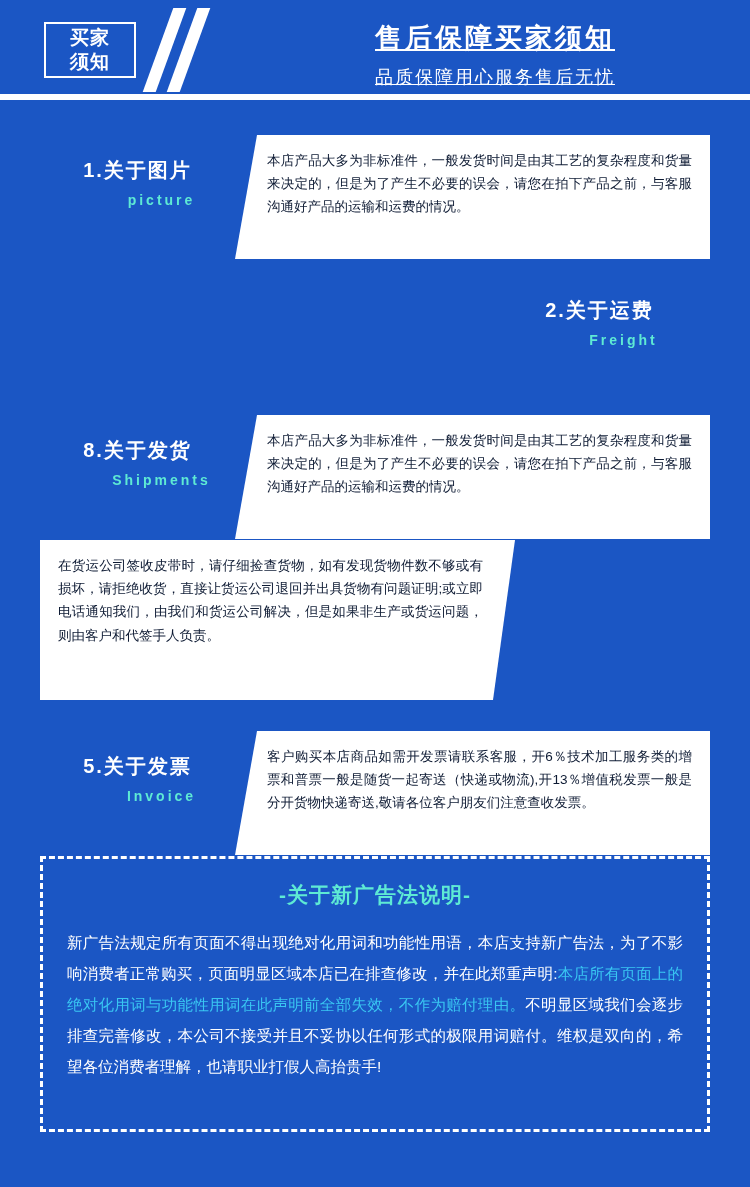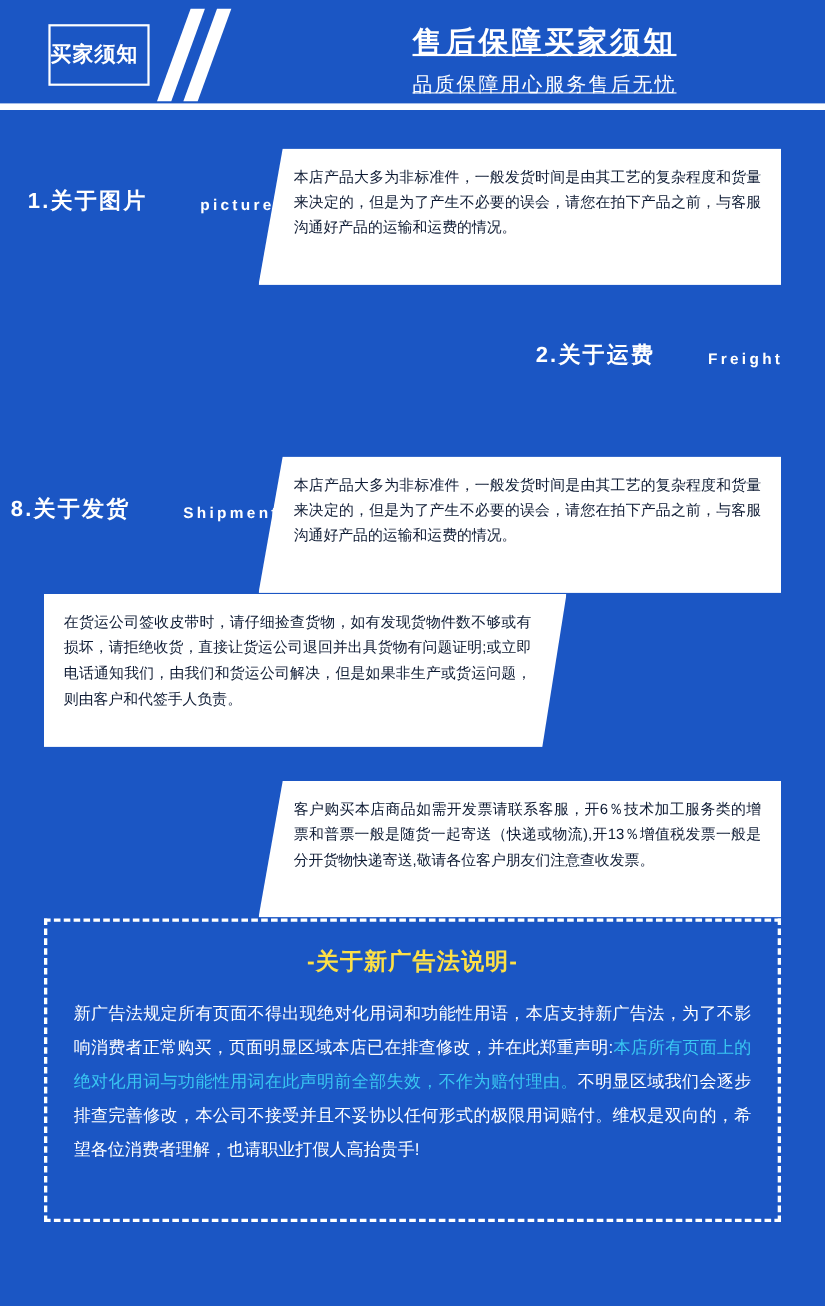--- a/index.html
+++ b/index.html
@@ -23,23 +23,23 @@
   }
   .header-badge {
     position: absolute;
     left: 44px;
     top: 22px;
     width: 92px;
     height: 56px;
     border: 2px solid #ffffff;
     box-sizing: border-box;
     display: flex;
-    flex-direction: row;
+    flex-direction: column;
     align-items: center;
-    justify-content: flex-start;
+    justify-content: center;
     color: #ffffff;
     font-size: 19px;
     font-weight: bold;
     letter-spacing: 1px;
     line-height: 1.25;
   }
   .header-slashes {
     position: absolute;
     left: 152px;
     top: 8px;
@@ -86,21 +86,21 @@
 
   
   .sections {
     padding: 20px 40px 0 40px;
   }
   .section {
     position: relative;
     margin-bottom: 16px;
     height: 124px;
   }
-  .section.tall { height: 139px; }
+  .section.tall { height: 160px; }
 
   .panel {
     position: absolute;
     top: 0;
     height: 100%;
     background: #ffffff;
     box-sizing: border-box;
     padding: 14px 18px;
     color: #0d1a33;
     font-size: 13.5px;
@@ -122,54 +122,54 @@
     clip-path: polygon(0 0, 100% 0, calc(100% - 22px) 100%, 0 100%);
     padding-right: 32px;
   }
 
   .title-block {
     position: absolute;
     top: 0;
     height: 100%;
     width: 195px;
     display: flex;
-    flex-direction: row;
+    flex-direction: column;
     align-items: center;
     justify-content: center;
     color: #ffffff;
   }
   .title-block.at-left { left: 0; }
   .title-block.at-right { right: 13px; }
   .title-cn {
     font-size: 20px;
     font-weight: bold;
     letter-spacing: 2px;
     white-space: nowrap;
   }
   .title-en {
     margin-top: 8px;
     font-size: 14px;
-    color: #ffffff;
+    color: #5eead4;
     letter-spacing: 3px;
     font-weight: bold;
     white-space: nowrap;
     margin-left: 48px;
   }
 
   
   .notice {
     margin: 12px 40px 0 40px;
     border: 3px dashed #ffffff;
     box-sizing: border-box;
     padding: 22px 24px 26px 24px;
     height: 276px;
   }
   .notice-title {
     text-align: center;
-    color: #fde047;
+    color: #5eead4;
     font-size: 21px;
     font-weight: bold;
     letter-spacing: 1px;
     margin-bottom: 18px;
   }
   .notice-body {
     color: #ffffff;
     font-size: 15.5px;
     line-height: 2.0;
     text-align: justify;
@@ -220,20 +220,24 @@
       <div class="title-en">Shipments</div>
     </div>
     <div class="panel right">本店产品大多为非标准件，一般发货时间是由其工艺的复杂程度和货量来决定的，但是为了产生不必要的误会，请您在拍下产品之前，与客服沟通好产品的运输和运费的情况。</div>
   </div>
 
   <div class="section tall">
     <div class="panel left">在货运公司签收皮带时，请仔细捡查货物，如有发现货物件数不够或有损坏，请拒绝收货，直接让货运公司退回并出具货物有问题证明;或立即电话通知我们，由我们和货运公司解决，但是如果非生产或货运问题，则由客户和代签手人负责。</div>
   </div>
 
   <div class="section">
+    <div class="title-block at-left">
+      <div class="title-cn">5.关于发票</div>
+      <div class="title-en">Invoice</div>
+    </div>
     <div class="panel right">客户购买本店商品如需开发票请联系客服，开6％技术加工服务类的增票和普票一般是随货一起寄送（快递或物流),开13％增值税发票一般是分开货物快递寄送,敬请各位客户朋友们注意查收发票。</div>
   </div>
 
 </div>
 
 <div class="notice">
   <div class="notice-title">-关于新广告法说明-</div>
   <div class="notice-body">
     <span>新广告法规定所有页面不得出现绝对化用词和功能性用语，本店支持新广告法，为了不影响消费者正常购买，页面明显区域本店已在排查修改，并在此郑重声明:</span><span class="em">本店所有页面上的绝对化用词与功能性用词在此声明前全部失效，不作为赔付理由。</span><span>不明显区域我们会逐步排查完善修改，本公司不接受并且不妥协以任何形式的极限用词赔付。维权是双向的，希望各位消费者理解，也请职业打假人高抬贵手!</span>
   </div>

